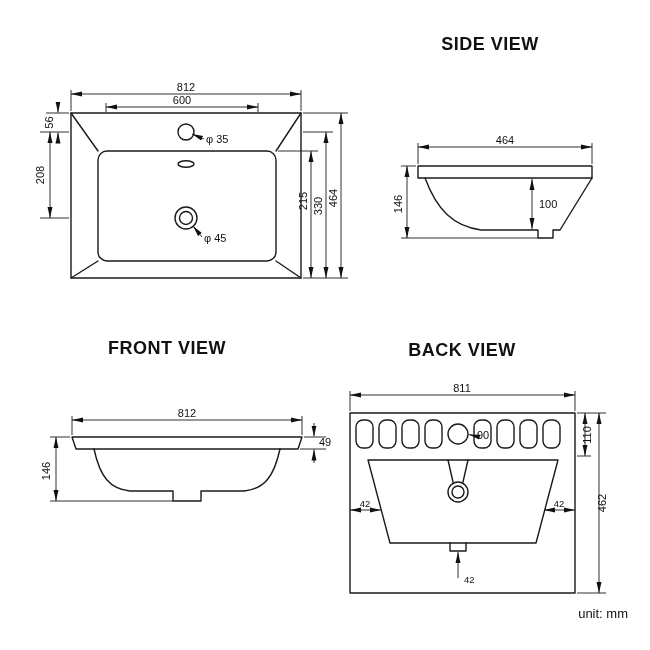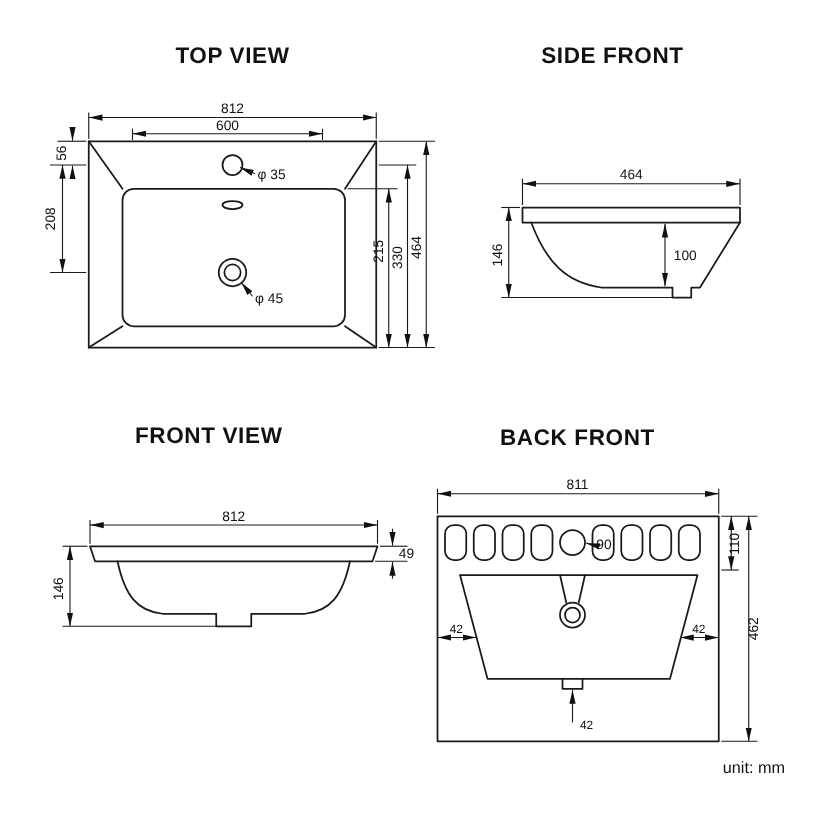--- a/index.html
+++ b/index.html
@@ -12,24 +12,23 @@
   .draw{stroke:#1a1a1a;stroke-width:1.4;fill:none;stroke-linejoin:round;stroke-linecap:round;}
   .dim{stroke:#1a1a1a;stroke-width:0.9;fill:none;}
   .dimtext{font-family:"Liberation Sans",sans-serif;font-size:11px;fill:#111;}
   .dimtext.small{font-size:9.5px;}
 </style>
 </head>
 <body>
 
 <div id="page">
 
-  <div class="view-title" style="left:86px;top:34px;">TOP VIEW</div>
-  <div class="view-title" style="left:390px;top:34px;">SIDE FRONT</div>
+  <div class="view-title" style="left:390px;top:34px;">SIDE VIEW</div>
   <div class="view-title" style="left:67px;top:338px;">FRONT VIEW</div>
-  <div class="view-title" style="left:362px;top:340px;">BACK FRONT</div>
+  <div class="view-title" style="left:362px;top:340px;">BACK VIEW</div>
 
   <svg style="left:28px;top:68px;" width="330" height="228" viewBox="0 0 330 228">
     <defs>
       <marker id="arrT" markerWidth="12" markerHeight="8" refX="11" refY="3" orient="auto-start-reverse" markerUnits="userSpaceOnUse">
         <path d="M0,0.5 L11,3 L0,5.5 Z" fill="#111"></path>
       </marker>
     </defs>
 
     <rect class="draw" x="43" y="45" width="230" height="165"></rect>
     <rect class="draw" x="70" y="83" width="178" height="110" rx="9"></rect>

